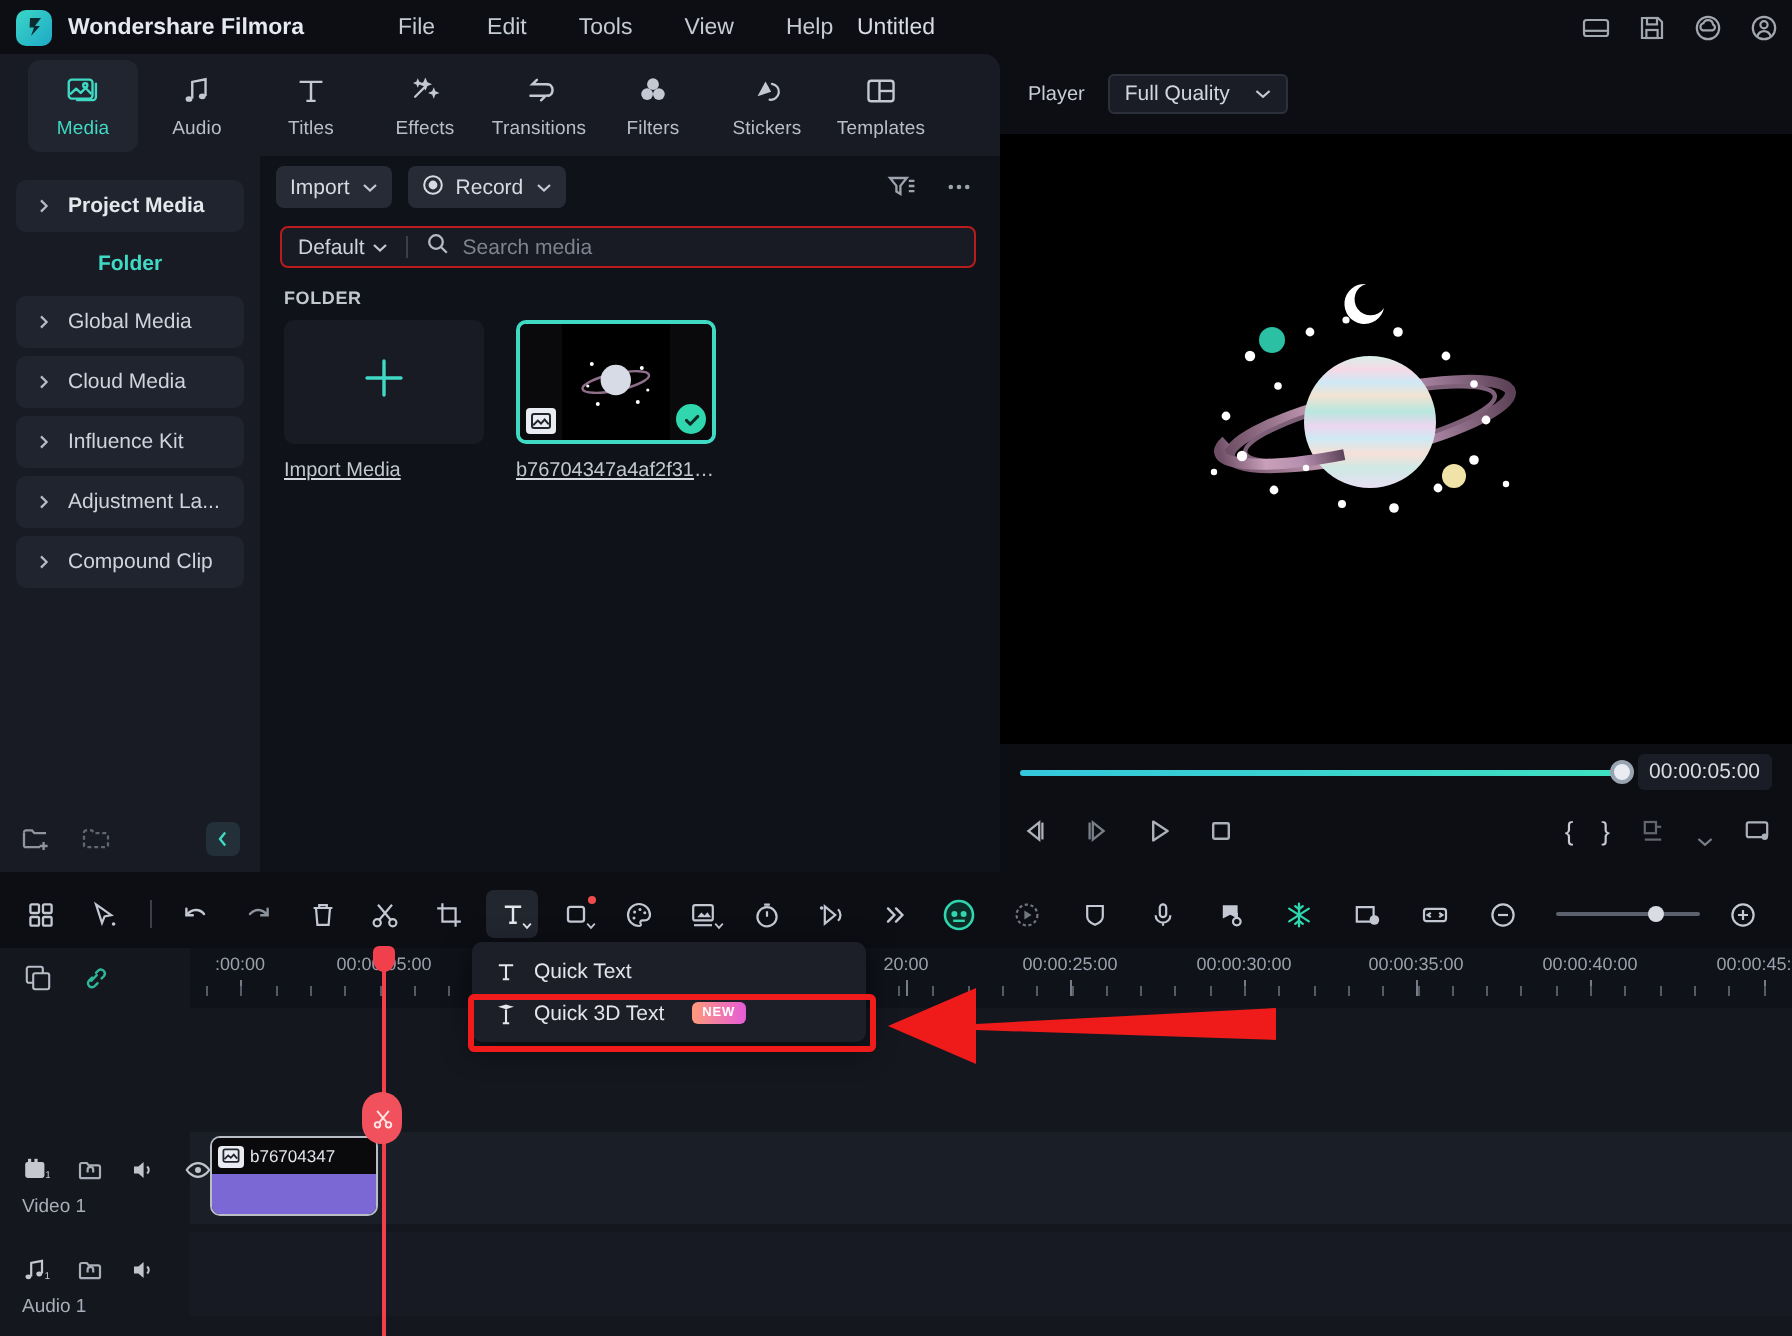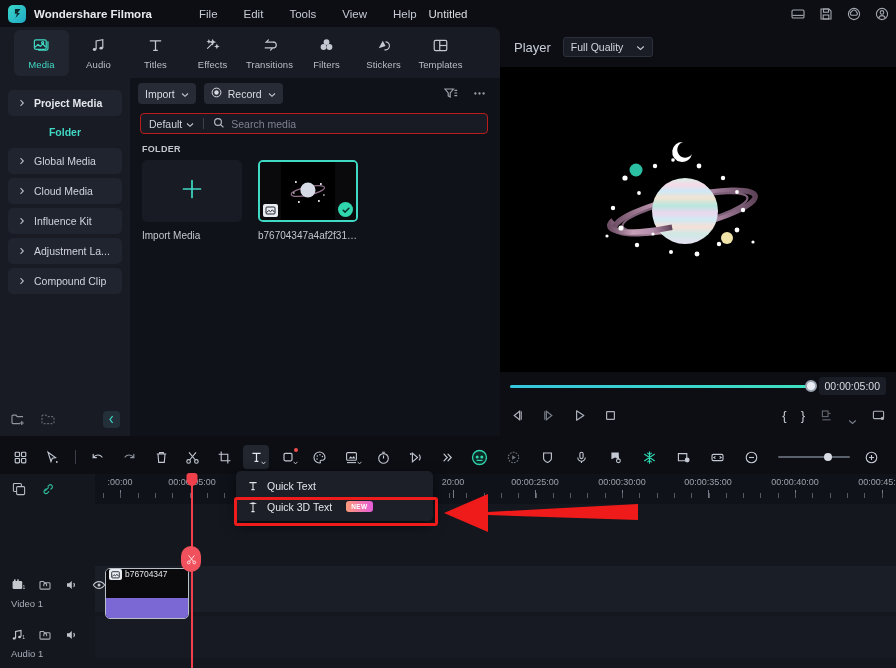--- a/index.html
+++ b/index.html
@@ -109,21 +109,21 @@
     border-radius: 4px; display: flex; align-items: center; padding: 0 8px; gap: 6px;
   }
   .searchbar .dflt { font-size: 10.5px; color: #cfd3db; display:flex; align-items:center; gap:4px; cursor:pointer;}
   .searchbar .sep { width: 1px; height: 11px; background: #3a3f4a; margin: 0 3px; }
   .searchbar input {
     flex: 1; background: transparent; border: 0; outline: none;
     font-size: 10.5px; color: #cfd3db; font-family: "Liberation Sans", sans-serif;
   }
   .searchbar input::placeholder { color: #7d838f; }
   .folderlbl { font-size: 9px; font-weight: 700; color: #c3c7d0; padding: 10px 0 6px 12px; letter-spacing:.3px;}
-  .grid { display: flex; padding-left: 12px; gap: 16px; }
+  .grid { display: flex; padding-left: 12px; gap: 16px; text-decoration: underline; }
   .cell { width: 100px; }
   .importbox {
     width: 100px; height: 62px; background: #181b23; border-radius: 5px;
     display: flex; align-items: center; justify-content: center; cursor: pointer;
   }
   .cap { font-size: 10px; color: #c3c7d0; margin-top: 8px; text-align: left; white-space: nowrap; overflow: hidden; text-overflow: ellipsis;}
   .thumbbox {
     width: 100px; height: 62px; border-radius: 5px; border: 2px solid #3fd9c4;
     position: relative; overflow: hidden; background: #000; cursor: pointer;
   }
@@ -138,21 +138,21 @@
   .tb-check {
     position: absolute; right: 3px; bottom: 3px; width: 15px; height: 15px;
     border-radius: 50%; background: #2fd6ae; display:flex; align-items:center; justify-content:center;
   }
 
   
   .playerhdr {
     position: absolute; left: 500px; top: 27px; width: 396px; height: 40px;
     display: flex; align-items: center; padding-left: 14px; gap: 12px;
   }
-  .playerhdr .pl { font-size: 13px; color: #c9cdd6; }
+  .playerhdr .pl { font-size: 10px; color: #c9cdd6; }
   .qualsel {
     width: 90px; height: 20px; background: #1a1d25; border: 1px solid #2b303a;
     border-radius: 3px; display: flex; align-items: center; padding: 0 7px;
     font-size: 10.5px; color: #d2d6de; cursor: pointer;
   }
   .qualsel .cv { margin-left: auto; }
   .stage {
     position: absolute; left: 500px; top: 67px; width: 396px; height: 305px;
     background: #000;
   }
@@ -208,21 +208,21 @@
   .tracks { position: absolute; left: 0; top: 30px; width: 896px; height: 164px; }
   .trowhdr { position: absolute; left: 0; width: 95px; }
   .trowhdr .icrow { display: flex; align-items: center; gap: 13px; padding-left: 11px; height: 18px; }
   .trowhdr .icrow .ti { width: 14px; height: 14px; opacity: .85; cursor: pointer; position: relative; }
   .trowhdr .nm { font-size: 9.5px; color: #a8aeb9; padding-left: 11px; margin-top: 4px; }
   .vtrackbg { position: absolute; left: 95px; width: 801px; background: #1a1e26; }
   .clip {
     position: absolute; border-radius: 5px; overflow: hidden;
     border: 1px solid #b9bdc6; cursor: pointer;
   }
-  .clip .vid { height: 29px; background: #0a0a0c; position: relative; display: flex; }
+  .clip .vid { height: 18px; background: #0a0a0c; position: relative; display: flex; align-items: center; }
   .clip .vid .ic { width: 13px; height: 11px; background: #e9ecf1; border-radius: 2px; margin-left: 3px;
                    display:flex; align-items:center; justify-content:center; flex:none; }
   .clip .vid .nm { font-size: 8.5px; color: #e3e6eb; margin-left: 3px; white-space: nowrap; overflow: hidden;}
   .clip .aud { height: 20px; background: #7b68d4; }
   .playhead { position: absolute; top: 0; width: 1.5px; background: #f1404b; z-index: 30; }
   .ph-handle {
     position: absolute; top: -1px; left: 50%; transform: translateX(-50%);
     width: 11px; height: 13px; background: #f1404b;
     border-radius: 3px 3px 50% 50%;
   }

